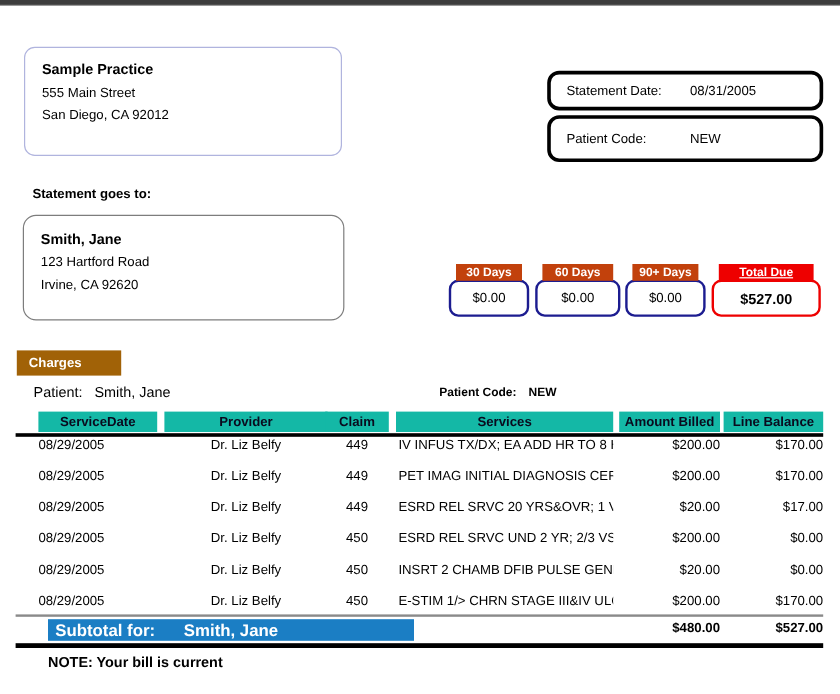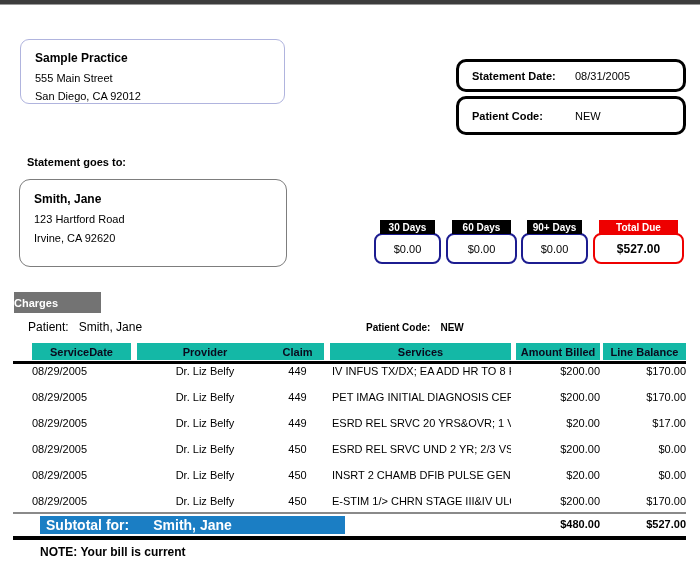--- a/index.html
+++ b/index.html
@@ -2,57 +2,57 @@
 <html><head>
 <meta charset="utf-8">
 <style>
   * { margin:0; padding:0; box-sizing:border-box; }
   body { background:#fff; font-family:"Liberation Sans", sans-serif; }
   .page { position:relative; width:700px; height:578px; background:#fff; overflow:hidden; }
 
   .top-bar { position:absolute; left:0; top:0; width:700px; height:5px; background:#3d3d3d; border-bottom:1px solid #9a9a9a; }
 
   
-  .practice-box { position:absolute; left:20px; top:39px; width:265px; height:65px;
+  .practice-box { position:absolute; left:20px; top:39px; width:265px; height:91px;
     border:1px solid #b0b4de; border-radius:9px; padding:11px 10px 0 14px; font-size:11px; color:#000; }
   .practice-box .name { font-weight:bold; font-size:12px; margin-bottom:4px; }
   .practice-box .line { line-height:18px; }
   .practice-box .phone { margin-top:5px; }
 
   
   .info-box { position:absolute; left:456px; width:230px; border:3px solid #000; border-radius:10px;
     display:flex; align-items:center; padding-left:13px; font-size:11px; background:#fff; }
   .info-box.date { top:59px; height:33px; }
   .info-box.code { top:96px; height:39px; }
-  .info-box .lbl { font-weight:bold; width:103px; }
+  .info-box .lbl { font-weight:normal; width:103px; }
   .info-box .val { }
 
   
   .goes-to-label { position:absolute; left:27px; top:156px; font-size:11px; font-weight:bold; }
   .recipient-box { position:absolute; left:19px; top:179px; width:268px; height:88px;
     border:1px solid #7d7d7d; border-radius:11px; padding:12px 10px 0 14px; font-size:11px; }
   .recipient-box .name { font-weight:bold; font-size:12px; margin-bottom:4px; }
   .recipient-box .line { line-height:19px; }
 
   
   .aging-tile { position:absolute; top:220px; }
-  .aging-tile .hd { position:relative; z-index:2; margin:0 6px; height:14px; background:#000000;
+  .aging-tile .hd { position:relative; z-index:2; margin:0 6px; height:14px; background:#c2410c;
     color:#fff; font-size:10px; font-weight:bold; display:flex; align-items:center; justify-content:center; }
   .aging-tile .bx { margin-top:-1px; height:31px; background:#fff; border:2px solid #1c1c90; border-radius:8px;
     display:flex; align-items:center; justify-content:center; font-size:11px; }
   .aging-tile.t1 { left:374px; width:67px; }
   .aging-tile.t2 { left:446px; width:71px; }
   .aging-tile.t3 { left:521px; width:67px; }
   .aging-tile.t4 { left:593px; width:91px; }
-  .aging-tile.t4 .hd { background:#ee0000; }
+  .aging-tile.t4 .hd { background:#ee0000;text-decoration:underline; }
   .aging-tile.t4 .bx { border-color:#ee0000; font-weight:bold; font-size:12px; }
 
   
-  .charges-tab { position:absolute; left:14px; top:292px; width:87px; height:21px; background:#737373;
-    color:#fff; font-weight:bold; font-size:11px; display:flex; align-items:center; padding-left:0; }
+  .charges-tab { position:absolute; left:14px; top:292px; width:87px; height:21px; background:#a16207;
+    color:#fff; font-weight:bold; font-size:11px; display:flex; align-items:center; padding-left:10px; }
   .patient-line { position:absolute; left:28px; top:320px; font-size:12px; font-weight:normal; }
   .patient-line .pname { margin-left:10px; }
   .pcode-line { position:absolute; left:366px; top:322px; font-size:10px; font-weight:bold; }
   .pcode-line .pval { margin-left:10px; }
 
   
   .th { position:absolute; top:343px; height:17px; background:#14b8a6; display:flex; align-items:center;
     justify-content:center; font-weight:bold; font-size:11px; color:#0a0a1e; }
   .hline-thick { position:absolute; left:13px; width:673px; background:#000; }
   .hl-top { top:361px; height:3px; }

